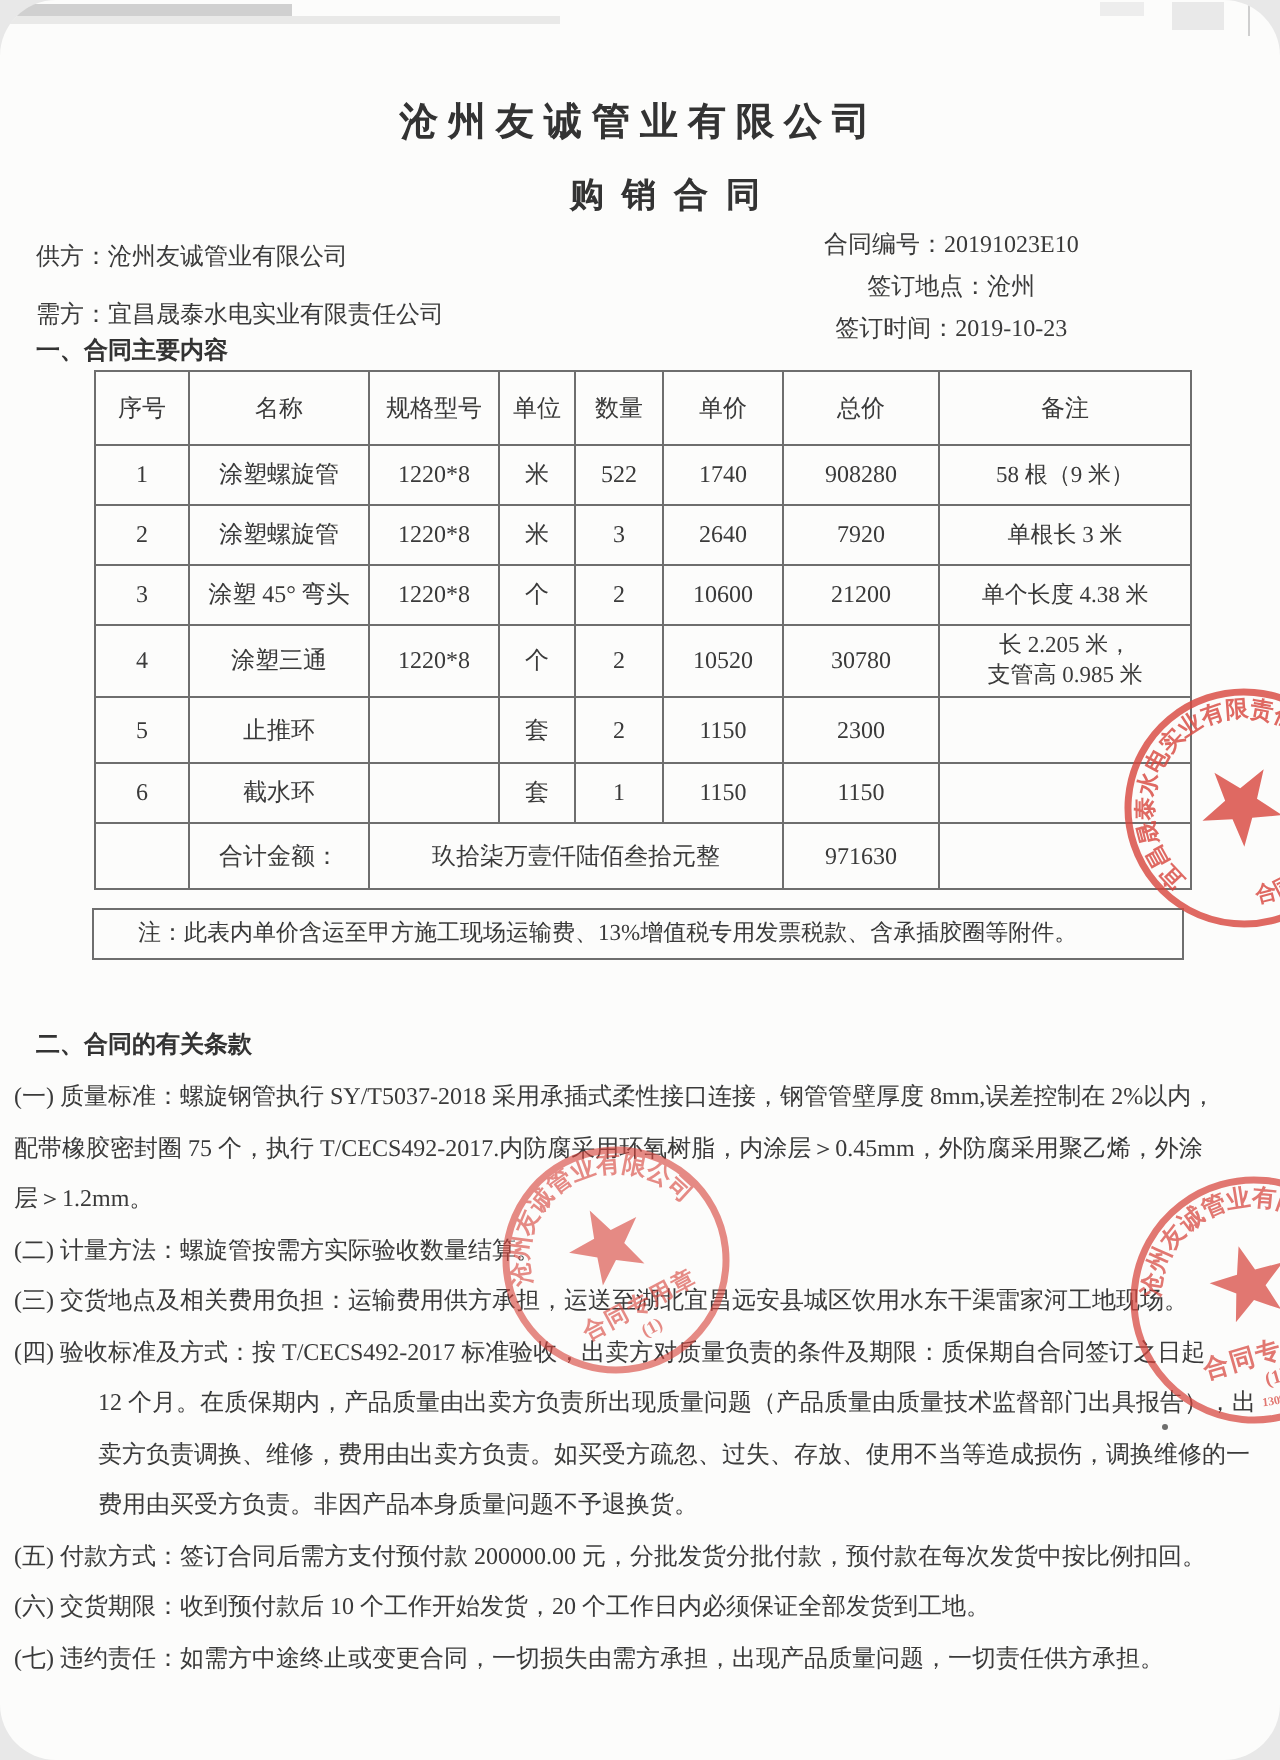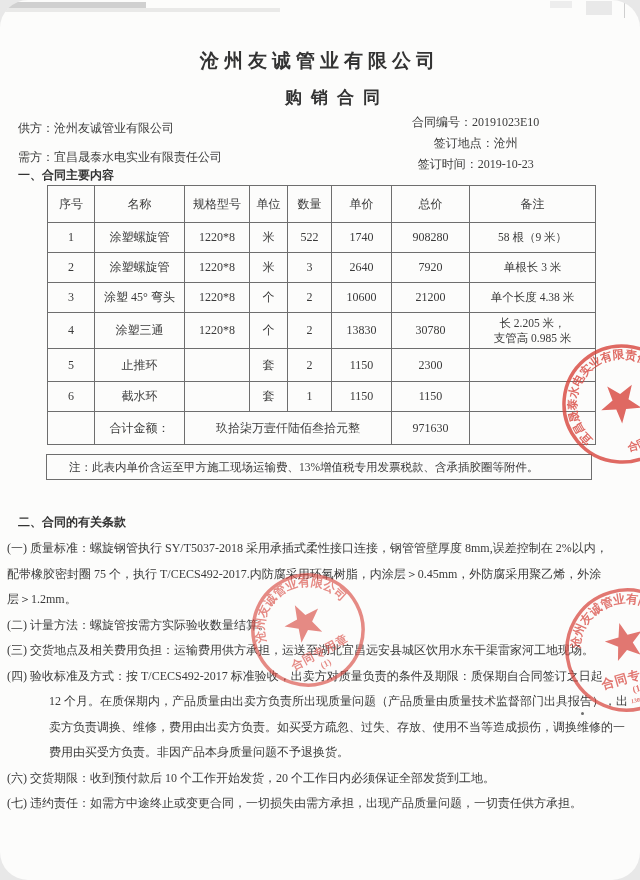--- a/index.html
+++ b/index.html
@@ -140,21 +140,21 @@
         <td>10600</td>
         <td>21200</td>
         <td class="remark">单个长度 4.38 米</td>
       </tr>
       <tr class="r-tall">
         <td>4</td>
         <td>涂塑三通</td>
         <td>1220*8</td>
         <td>个</td>
         <td>2</td>
-        <td>13830</td>
+        <td>10520</td>
         <td>30780</td>
         <td class="remark">
           <span class="l2">长 2.205 米，</span>
           <span class="l2">支管高 0.985 米</span>
         </td>
       </tr>
       <tr class="r-mid">
         <td>5</td>
         <td>止推环</td>
         <td></td>
@@ -191,20 +191,21 @@
   <div class="clauses">
     <div class="clause-line">(一) 质量标准：螺旋钢管执行 SY/T5037-2018 采用承插式柔性接口连接，钢管管壁厚度 8mm,误差控制在 2%以内，</div>
     <div class="clause-line">配带橡胶密封圈 75 个，执行 T/CECS492-2017.内防腐采用环氧树脂，内涂层＞0.45mm，外防腐采用聚乙烯，外涂</div>
     <div class="clause-line">层＞1.2mm。</div>
     <div class="clause-line">(二) 计量方法：螺旋管按需方实际验收数量结算。</div>
     <div class="clause-line">(三) 交货地点及相关费用负担：运输费用供方承担，运送至湖北宜昌远安县城区饮用水东干渠雷家河工地现场。</div>
     <div class="clause-line">(四) 验收标准及方式：按 T/CECS492-2017 标准验收，出卖方对质量负责的条件及期限：质保期自合同签订之日起</div>
     <div class="clause-line indent">12 个月。在质保期内，产品质量由出卖方负责所出现质量问题（产品质量由质量技术监督部门出具报告），出</div>
     <div class="clause-line indent">卖方负责调换、维修，费用由出卖方负责。如买受方疏忽、过失、存放、使用不当等造成损伤，调换维修的一</div>
     <div class="clause-line indent">费用由买受方负责。非因产品本身质量问题不予退换货。</div>
+    <div class="clause-line">(五) 付款方式：签订合同后需方支付预付款 200000.00 元，分批发货分批付款，预付款在每次发货中按比例扣回。</div>
     <div class="clause-line">(六) 交货期限：收到预付款后 10 个工作开始发货，20 个工作日内必须保证全部发货到工地。</div>
     <div class="clause-line">(七) 违约责任：如需方中途终止或变更合同，一切损失由需方承担，出现产品质量问题，一切责任供方承担。</div>
   </div>
 
   <svg class="stamp" style="left:552px; top:334px; opacity:.8;" width="140" height="140" viewBox="-70 -70 140 140">
     <g transform="rotate(-40)" fill="#d8453d">
       <circle r="58" fill="none" stroke="#d8453d" stroke-width="3.5"></circle>
       <path id="sealA-top" d="M -40,23 A 46,46 0 1,1 40,23" fill="none"></path>
       <text font-size="11.5"><textPath href="#sealA-top" startOffset="50%" text-anchor="middle">宜昌晟泰水电实业有限责任公司</textPath></text>
       <polygon transform="translate(0,-2) scale(1.05)" points="0,-20 4.7,-6.47 19.02,-6.18 7.61,2.47 11.76,16.18 0,8 -11.76,16.18 -7.61,2.47 -19.02,-6.18 -4.7,-6.47"></polygon>

